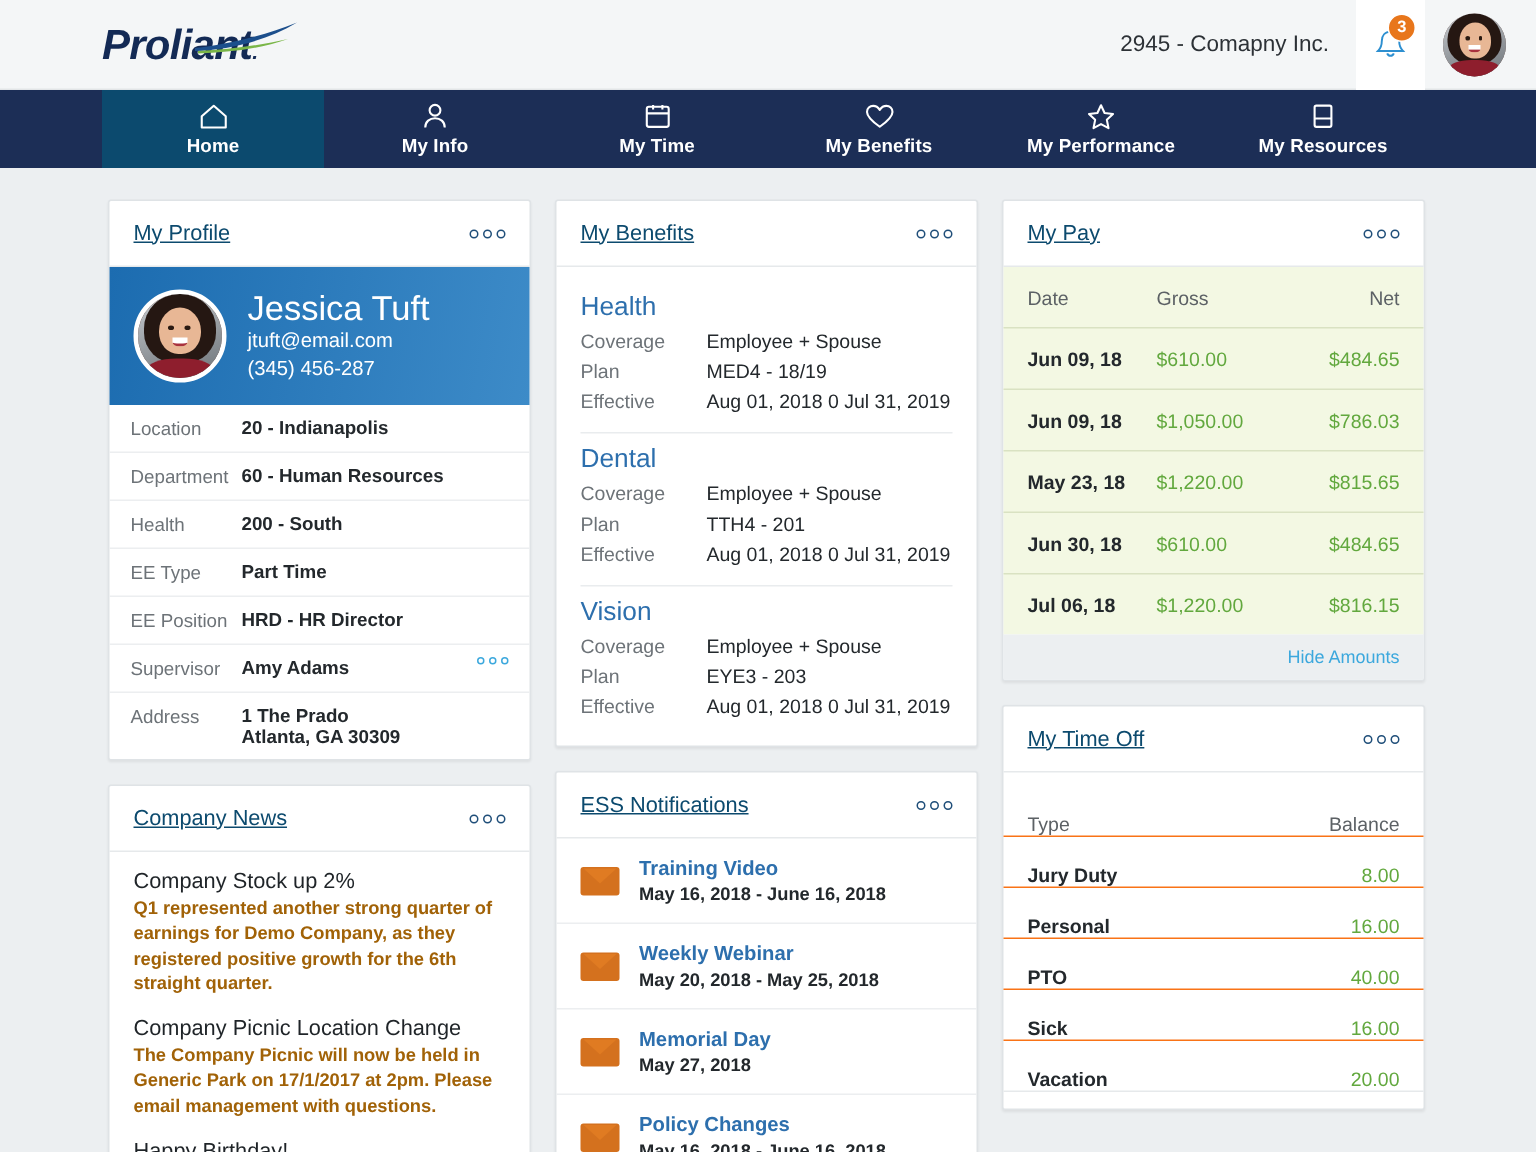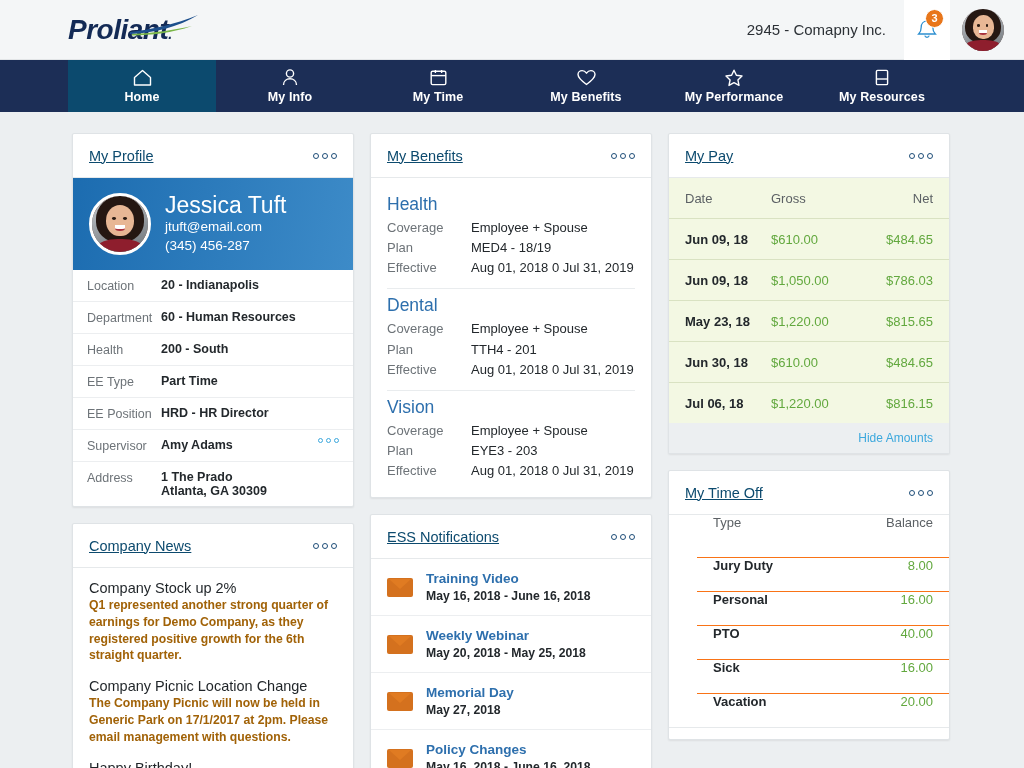--- a/index.html
+++ b/index.html
@@ -138,21 +138,21 @@
   .pay-row .pay-c1 { font-weight: bold; color: #23282c; }
   .pay-row .pay-c2, .pay-row .pay-c3 { color: #62a83e; }
   .pay-foot {
     height: 30px; background: #eceff1; display: flex; align-items: center;
     justify-content: flex-end; padding: 0 16px;
     font-size: 12px; color: #3ca8dd; cursor: pointer;
   }
 
   
   .to-head, .to-row {
-    display: flex; align-items: flex-start; padding: 0 16px; font-size: 13px; margin-left: 28px;
+    display: flex; align-items: flex-end; padding: 0 16px; font-size: 13px;
   }
   .to-head { height: 42px; color: #5c6165; }
   .to-row { height: 34px; border-top: 1px solid #f97316; }
   .to-row:first-of-type { border-top: 1px solid #b9bec2; }
   .to-k { flex: 1; font-weight: bold; color: #23282c; }
   .to-v { color: #62a83e; }
   .to-pad { height: 12px; }
 
   
   .news-body { padding: 12px 16px 16px 16px; }

